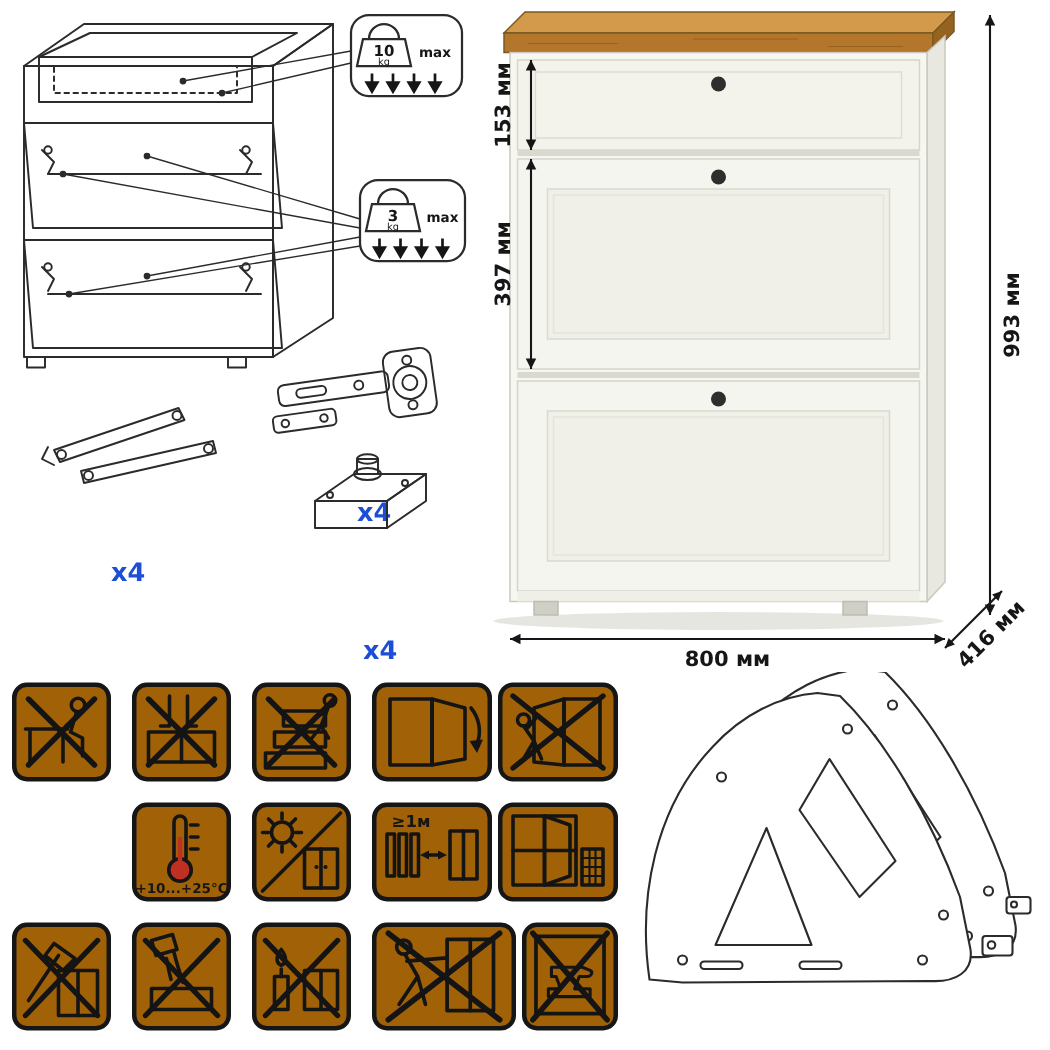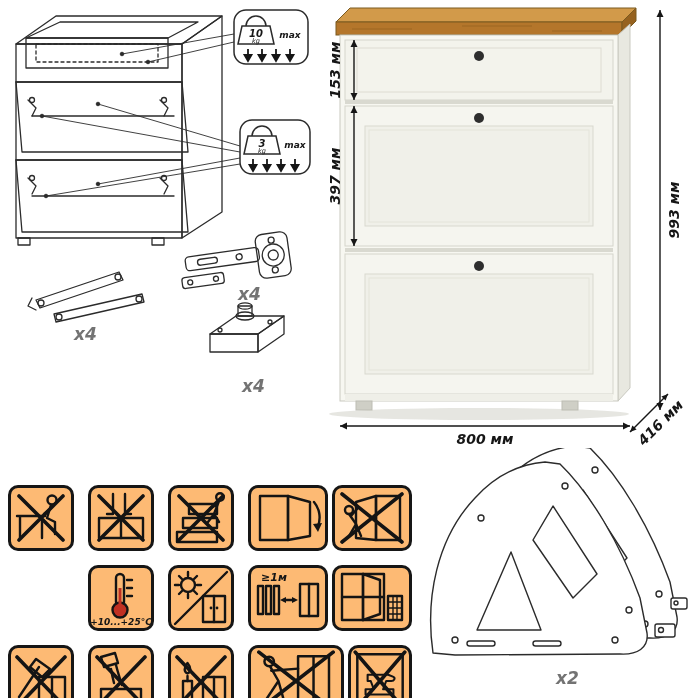--- a/index.html
+++ b/index.html
@@ -1,24 +1,24 @@
 <!DOCTYPE html>
 <html><head>
 <meta charset="utf-8">
 <style>
   html,body{margin:0;padding:0;background:#fff;}
   #canvas{position:relative;width:700px;height:698px;background:#fff;
-          font-family:"DejaVu Sans",sans-serif;overflow:hidden;font-style:italic;}
+          font-family:"DejaVu Sans",sans-serif;overflow:hidden;}
   .abs{position:absolute;}
   svg{display:block;}
   svg text{font-family:"DejaVu Sans",sans-serif;fill:#161616;}
-  .count-label{position:absolute;font-weight:bold;font-size:17px;color:#737373;
-               font-family:"DejaVu Sans",sans-serif;}
-  .picto{position:absolute;background:#fdba74;border:3px solid #161616;border-radius:10px;
-         box-sizing:border-box;margin-top:30px;}
+  .count-label{position:absolute;font-weight:bold;font-size:17px;color:#1d4ed8;
+               font-family:"DejaVu Sans",sans-serif;margin-top:48px;}
+  .picto{position:absolute;background:#a16207;border:3px solid #161616;border-radius:10px;
+         box-sizing:border-box;}
   .picto svg{width:100%;height:100%;}
   .pg{stroke:#141414;fill:none;stroke-width:2.4;stroke-linecap:round;stroke-linejoin:round;}
   .pgthin{stroke:#141414;fill:none;stroke-width:1.4;stroke-linecap:round;stroke-linejoin:round;}
   .xm{stroke:#141414;stroke-width:3.6;fill:none;stroke-linecap:round;}
   .wf{stroke:#2b2b2b;fill:none;stroke-width:1.3;stroke-linecap:round;stroke-linejoin:round;}
   .dimline{stroke:#161616;stroke-width:1.4;}
   .dimtext{font-weight:bold;font-size:14px;}
 </style>
 </head>
 <body>

